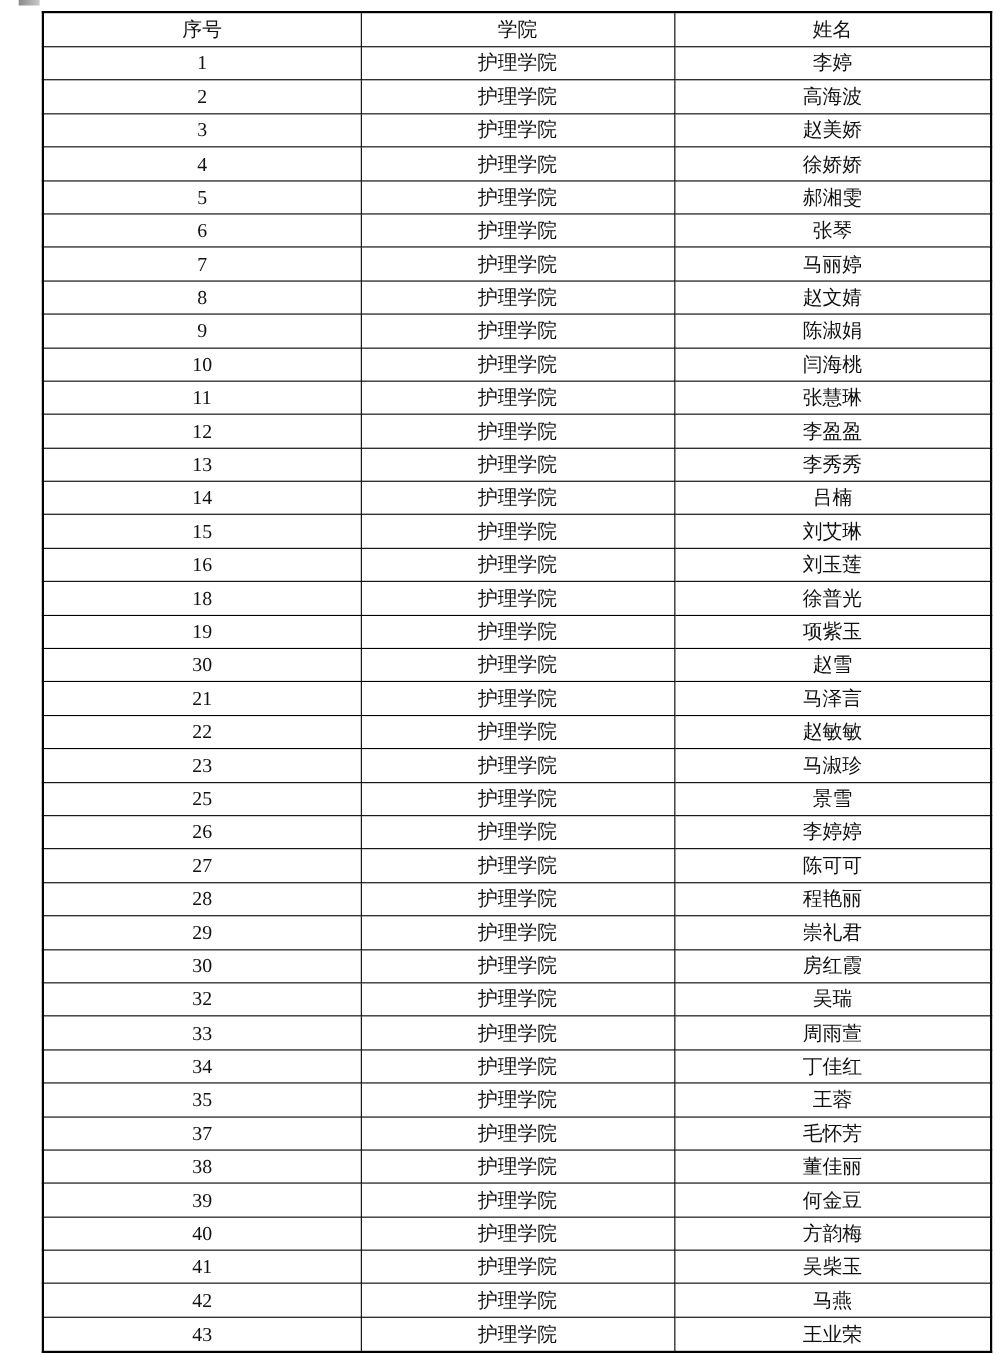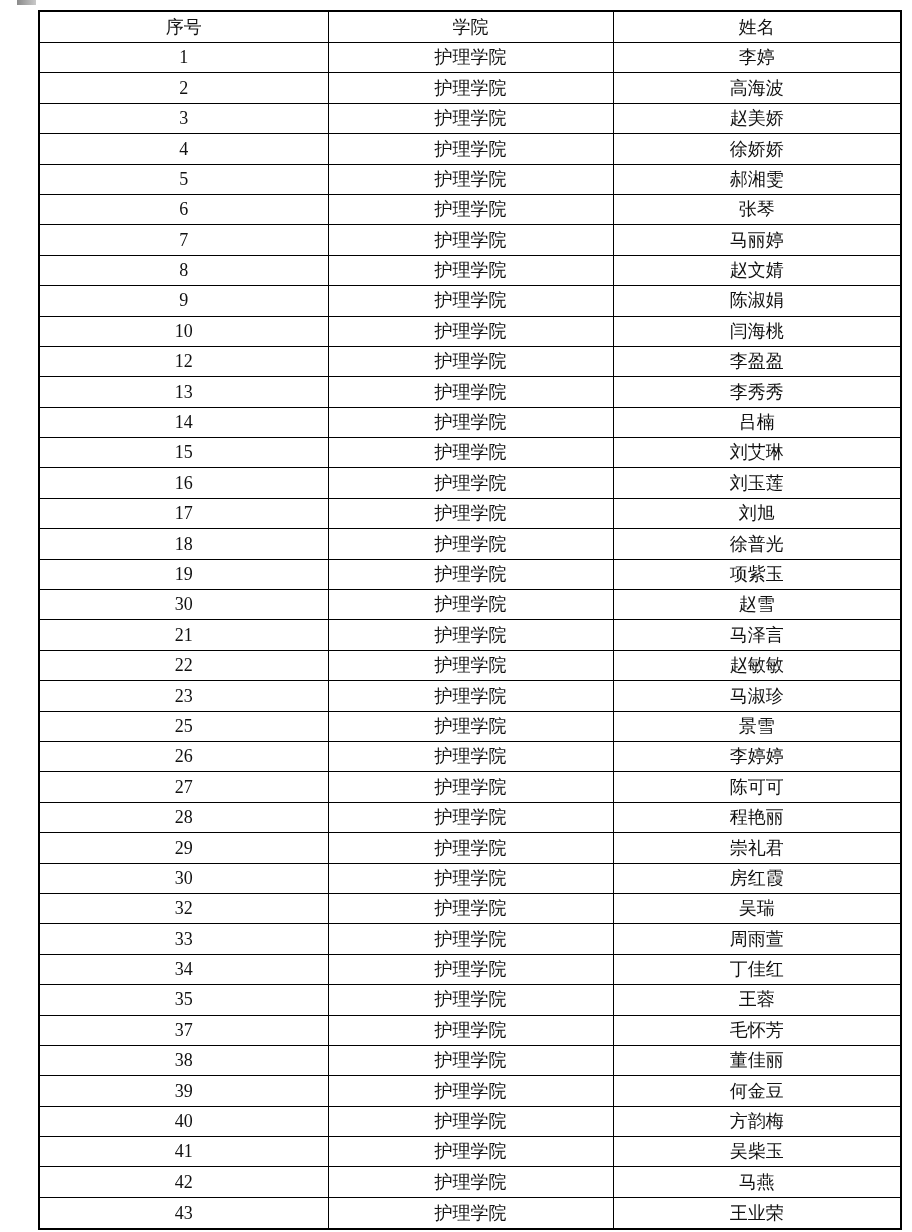--- a/index.html
+++ b/index.html
@@ -113,20 +113,25 @@
     <td>9</td>
     <td>护理学院</td>
     <td>陈淑娟</td>
   </tr>
       <tr>
     <td>10</td>
     <td>护理学院</td>
     <td>闫海桃</td>
   </tr>
       <tr>
+    <td>11</td>
+    <td>护理学院</td>
+    <td>张慧琳</td>
+  </tr>
+      <tr>
     <td>12</td>
     <td>护理学院</td>
     <td>李盈盈</td>
   </tr>
       <tr>
     <td>13</td>
     <td>护理学院</td>
     <td>李秀秀</td>
   </tr>
       <tr>
@@ -136,25 +141,20 @@
   </tr>
       <tr>
     <td>15</td>
     <td>护理学院</td>
     <td>刘艾琳</td>
   </tr>
       <tr>
     <td>16</td>
     <td>护理学院</td>
     <td>刘玉莲</td>
-  </tr>
-      <tr>
-    <td>17</td>
-    <td>护理学院</td>
-    <td>刘旭</td>
   </tr>
       <tr>
     <td>18</td>
     <td>护理学院</td>
     <td>徐普光</td>
   </tr>
       <tr>
     <td>19</td>
     <td>护理学院</td>
     <td>项紫玉</td>

